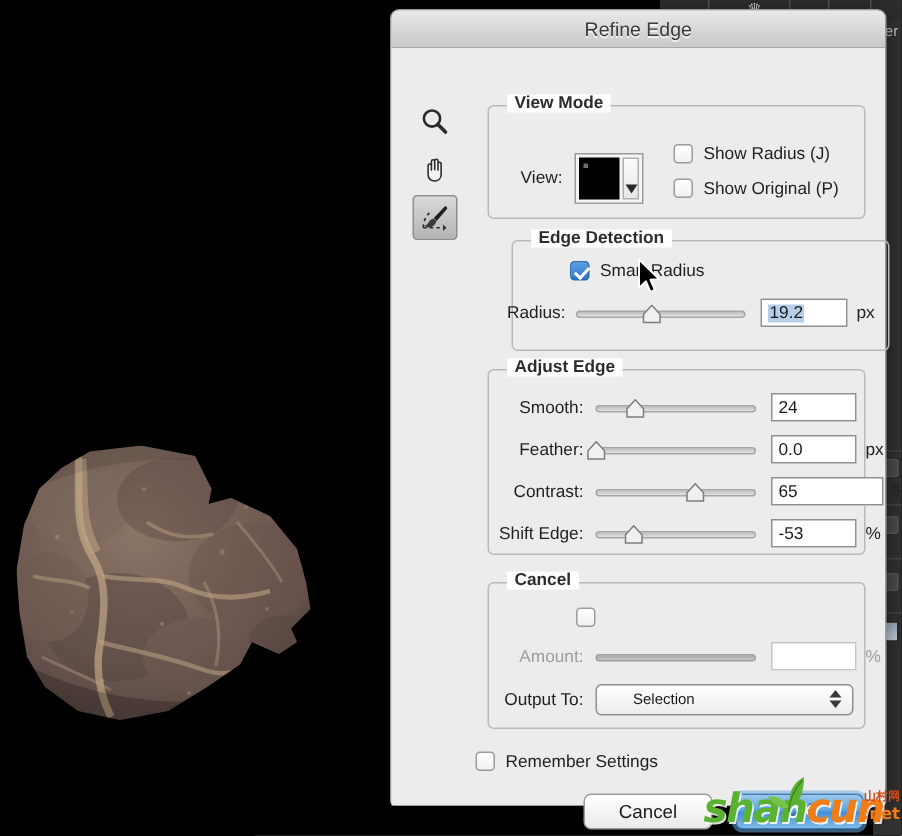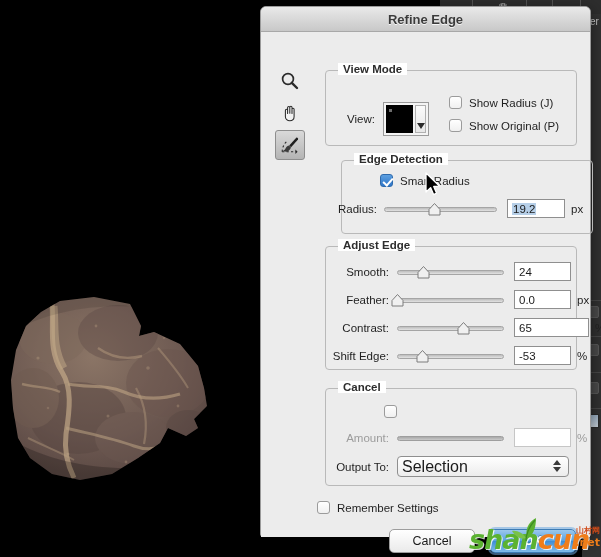--- a/index.html
+++ b/index.html
@@ -65,21 +65,21 @@
   }
   .titlebar {
     position: relative;
     height: 25px;
     background: linear-gradient(#e9e9e9, #c8c8c8);
     border-bottom: 1px solid #a8a8a8;
     border-radius: 5px 5px 0 0;
     display: flex; align-items: center; justify-content: center;
   }
   .title {
-    font-size: 13px; color: #3b3b3b; font-weight: 700;
+    font-size: 13px; color: #3b3b3b; font-weight: 400;
     text-shadow: 0 1px 0 rgba(255,255,255,.8);
   }
 
   .dialog-body { position: relative; height: 505px; background: #ececec; }
 
   
   .toolcol { position: absolute; left: 14px; top: 34px; width: 36px; }
   .tool {
     width: 30px; height: 30px;
     display: flex; align-items: center; justify-content: center;
@@ -186,22 +186,22 @@
     border-right:4px solid transparent;border-top:6px solid #2a2a2a;
   }
 
   
   .popup {
     height: 21px;
     background: linear-gradient(#ffffff, #ececec);
     border: 1px solid #8f8f8f;
     border-radius: 4px;
     display: flex; align-items: center;
-    padding-left: 4px;
-    font-size: 16px; color: #1a1a1a;
+    padding-left: 24px;
+    font-size: 10px; color: #1a1a1a;
     position: relative;
   }
   .popup .steppers {
     position: absolute; right: 7px; top: 3px;
     display: flex; flex-direction: column; align-items: center; gap: 2px;
   }
   .st-up { width:0;height:0;border-left:4px solid transparent;border-right:4px solid transparent;border-bottom:5px solid #3a3a3a;}
   .st-dn { width:0;height:0;border-left:4px solid transparent;border-right:4px solid transparent;border-top:5px solid #3a3a3a;}
 
   

